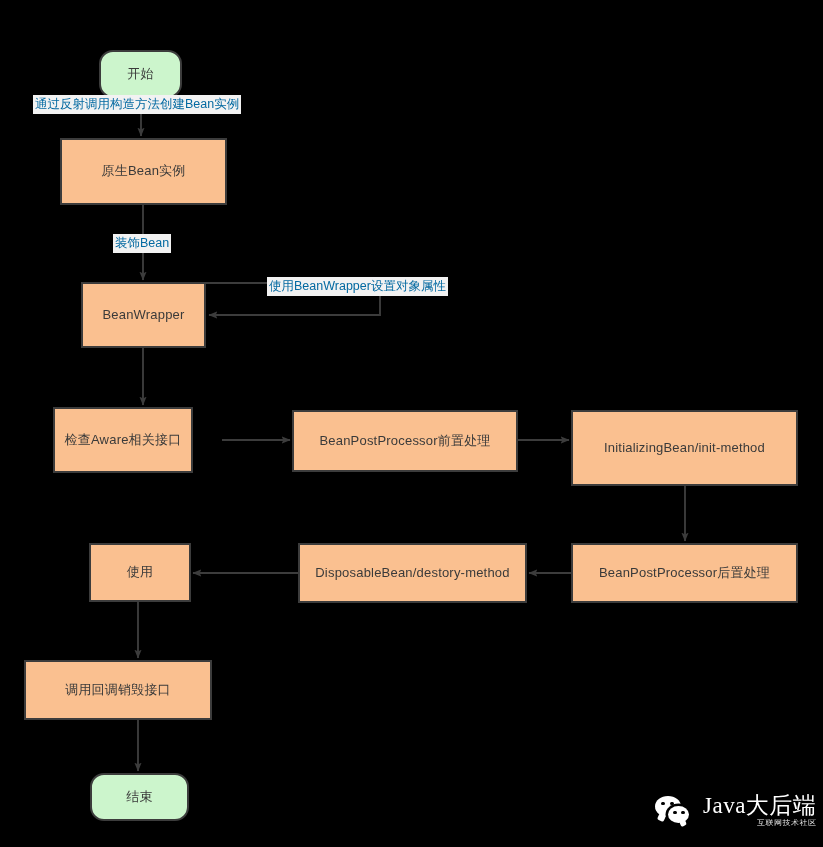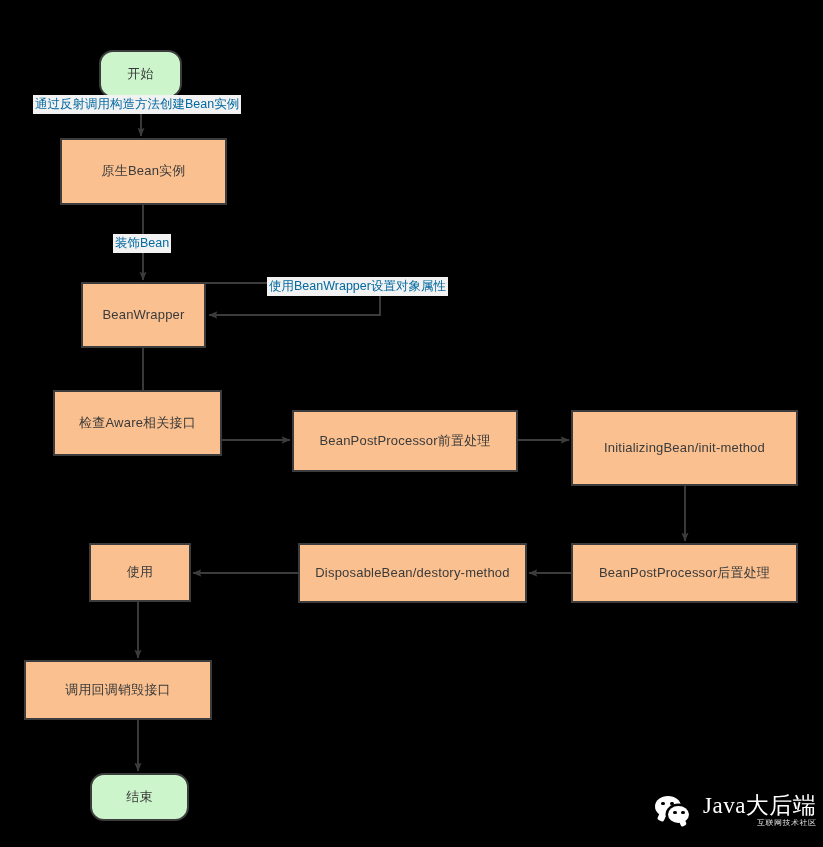--- a/index.html
+++ b/index.html
@@ -170,21 +170,21 @@
   </div>
 
   <div class="node process" style="left:60px; top:138px; width:167px; height:67px;">
     <span>原生Bean实例</span>
   </div>
 
   <div class="node process" style="left:81px; top:282px; width:125px; height:66px;">
     <span>BeanWrapper</span>
   </div>
 
-  <div class="node process" style="left:53px; top:390px; width:169px; height:66px;">
+  <div class="node process" style="left:53px; top:407px; width:140px; height:66px;">
     <span>检查Aware相关接口</span>
   </div>
 
   <div class="node process" style="left:292px; top:410px; width:226px; height:62px;">
     <span>BeanPostProcessor前置处理</span>
   </div>
 
   <div class="node process" style="left:571px; top:410px; width:227px; height:76px;">
     <span>InitializingBean/init-method</span>
   </div>

